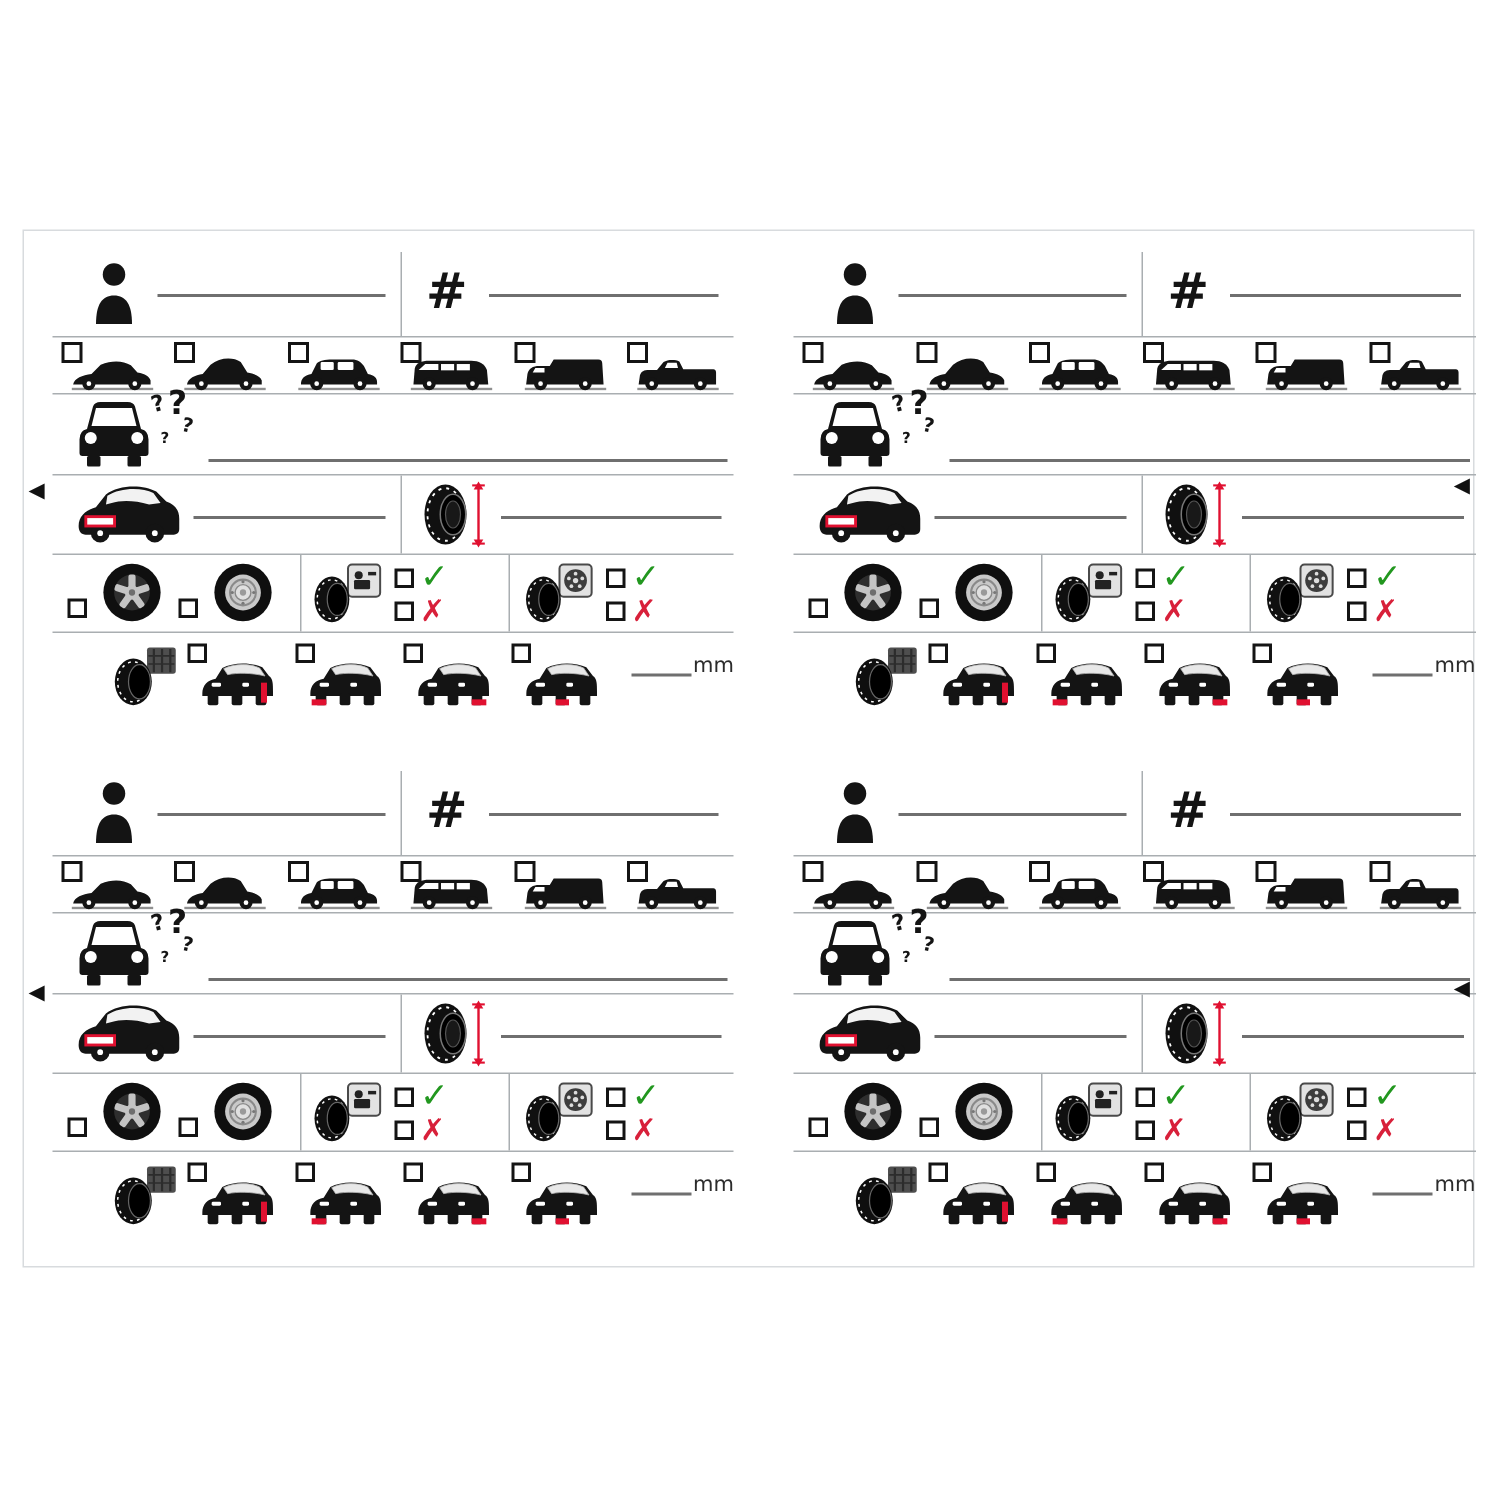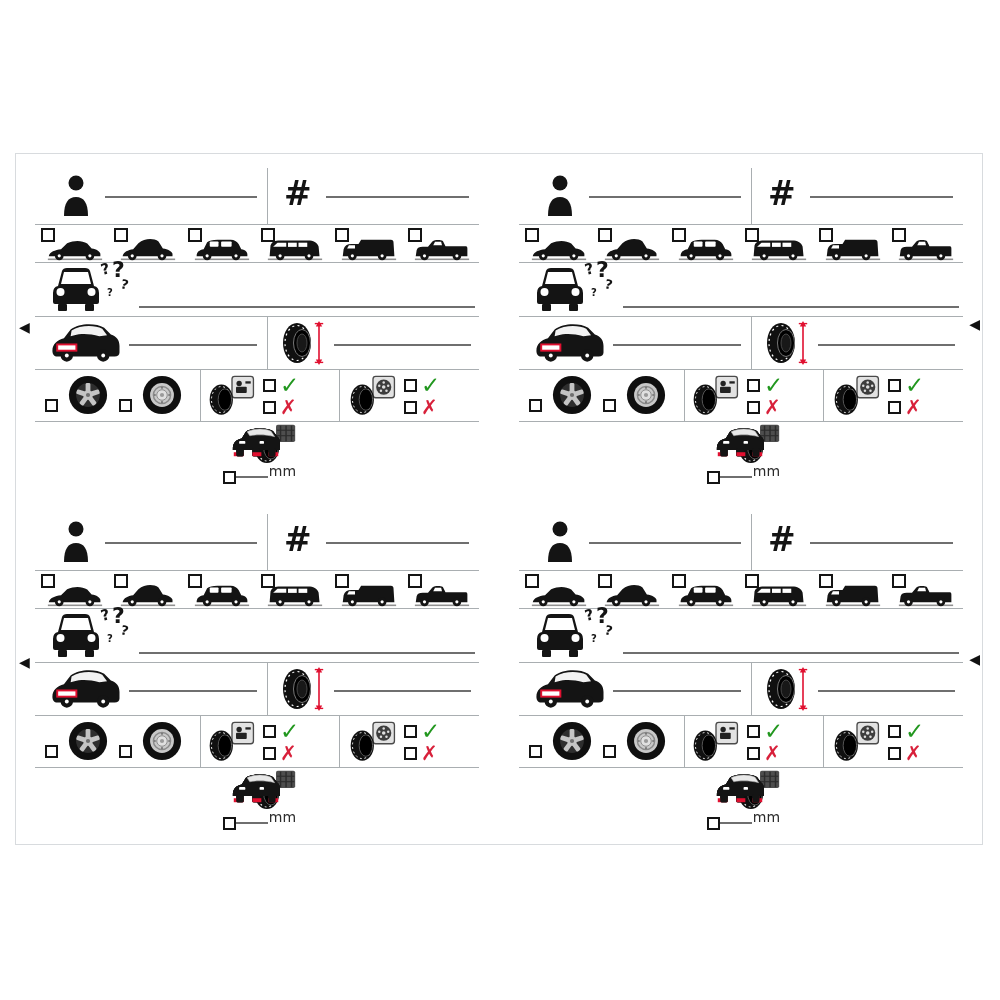--- a/index.html
+++ b/index.html
@@ -9,21 +9,21 @@
   #sheet-grid{position:absolute;left:19px;top:14px;right:19px;bottom:20px;
     display:grid;grid-template-columns:1fr 1fr;grid-template-rows:310px 310px;
     column-gap:40px;row-gap:36px;}
   .quadrant{position:relative;display:flex;flex-direction:column;}
   .q-row{box-sizing:border-box;border-bottom:1px solid #a9aeb1;position:relative;}
   .row-header{height:57px;display:flex;}
   .row-vehicles{height:38px;display:flex;justify-content:space-between;padding:0 4px;}
   .row-problem{height:54px;display:flex;align-items:flex-end;}
   .row-ident{height:53px;display:flex;}
   .row-wheels{height:52px;display:flex;}
-  .row-tread{height:56px;display:flex;align-items:center;border-bottom:none;flex-direction:column;}
+  .row-tread{height:56px;display:flex;align-items:center;border-bottom:none;}
   .half-left{flex:0 0 233px;border-right:1px solid #a9aeb1;display:flex;align-items:center;height:100%;box-sizing:border-box;}
   .half-right{flex:1;display:flex;align-items:center;height:100%;}
   .wline{border-bottom:2px solid #6f6f6f;height:12px;}
   .cb{width:9px;height:9px;border:2.5px solid #141414;background:#fff;flex:0 0 auto;}
   .cb.lg{width:10px;height:10px;}
   .hash{font-size:33px;font-weight:800;line-height:1;margin:0 0 6px 16px;}
   .person{margin-left:24px;margin-bottom:2px;}
   .vopt{position:relative;width:69px;height:100%;}
   .vopt .cb{position:absolute;top:3px;left:2px;}
   .vopt svg{position:absolute;bottom:1px;left:8px;}

